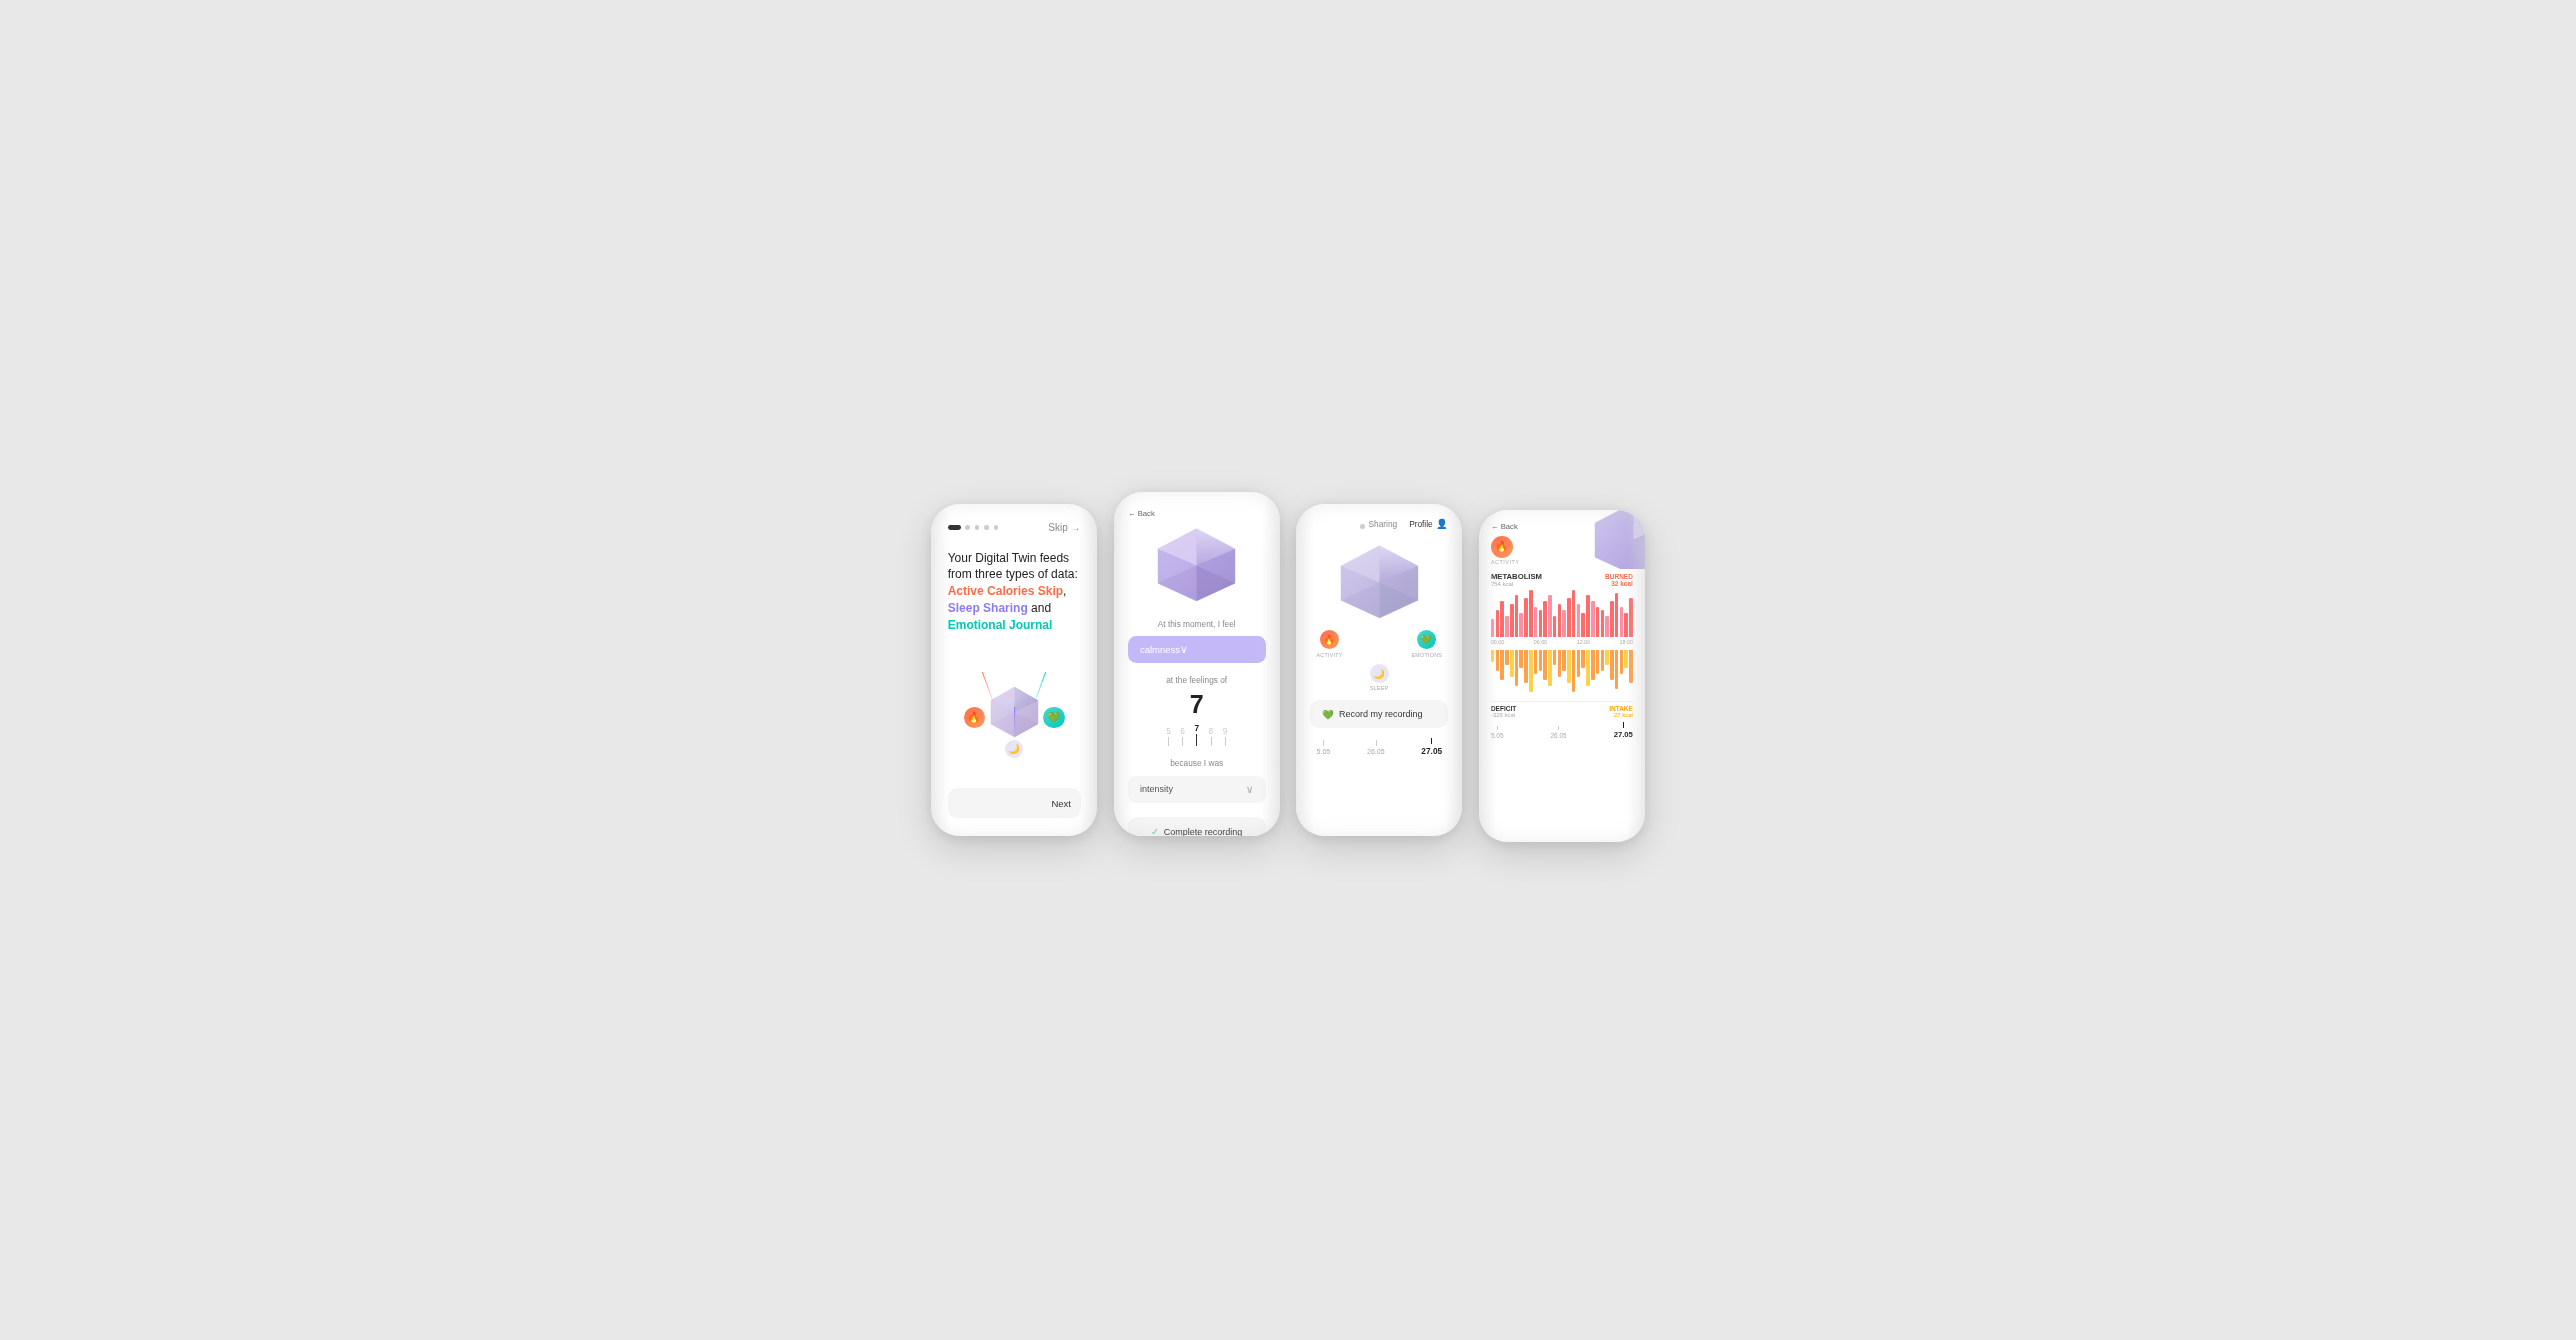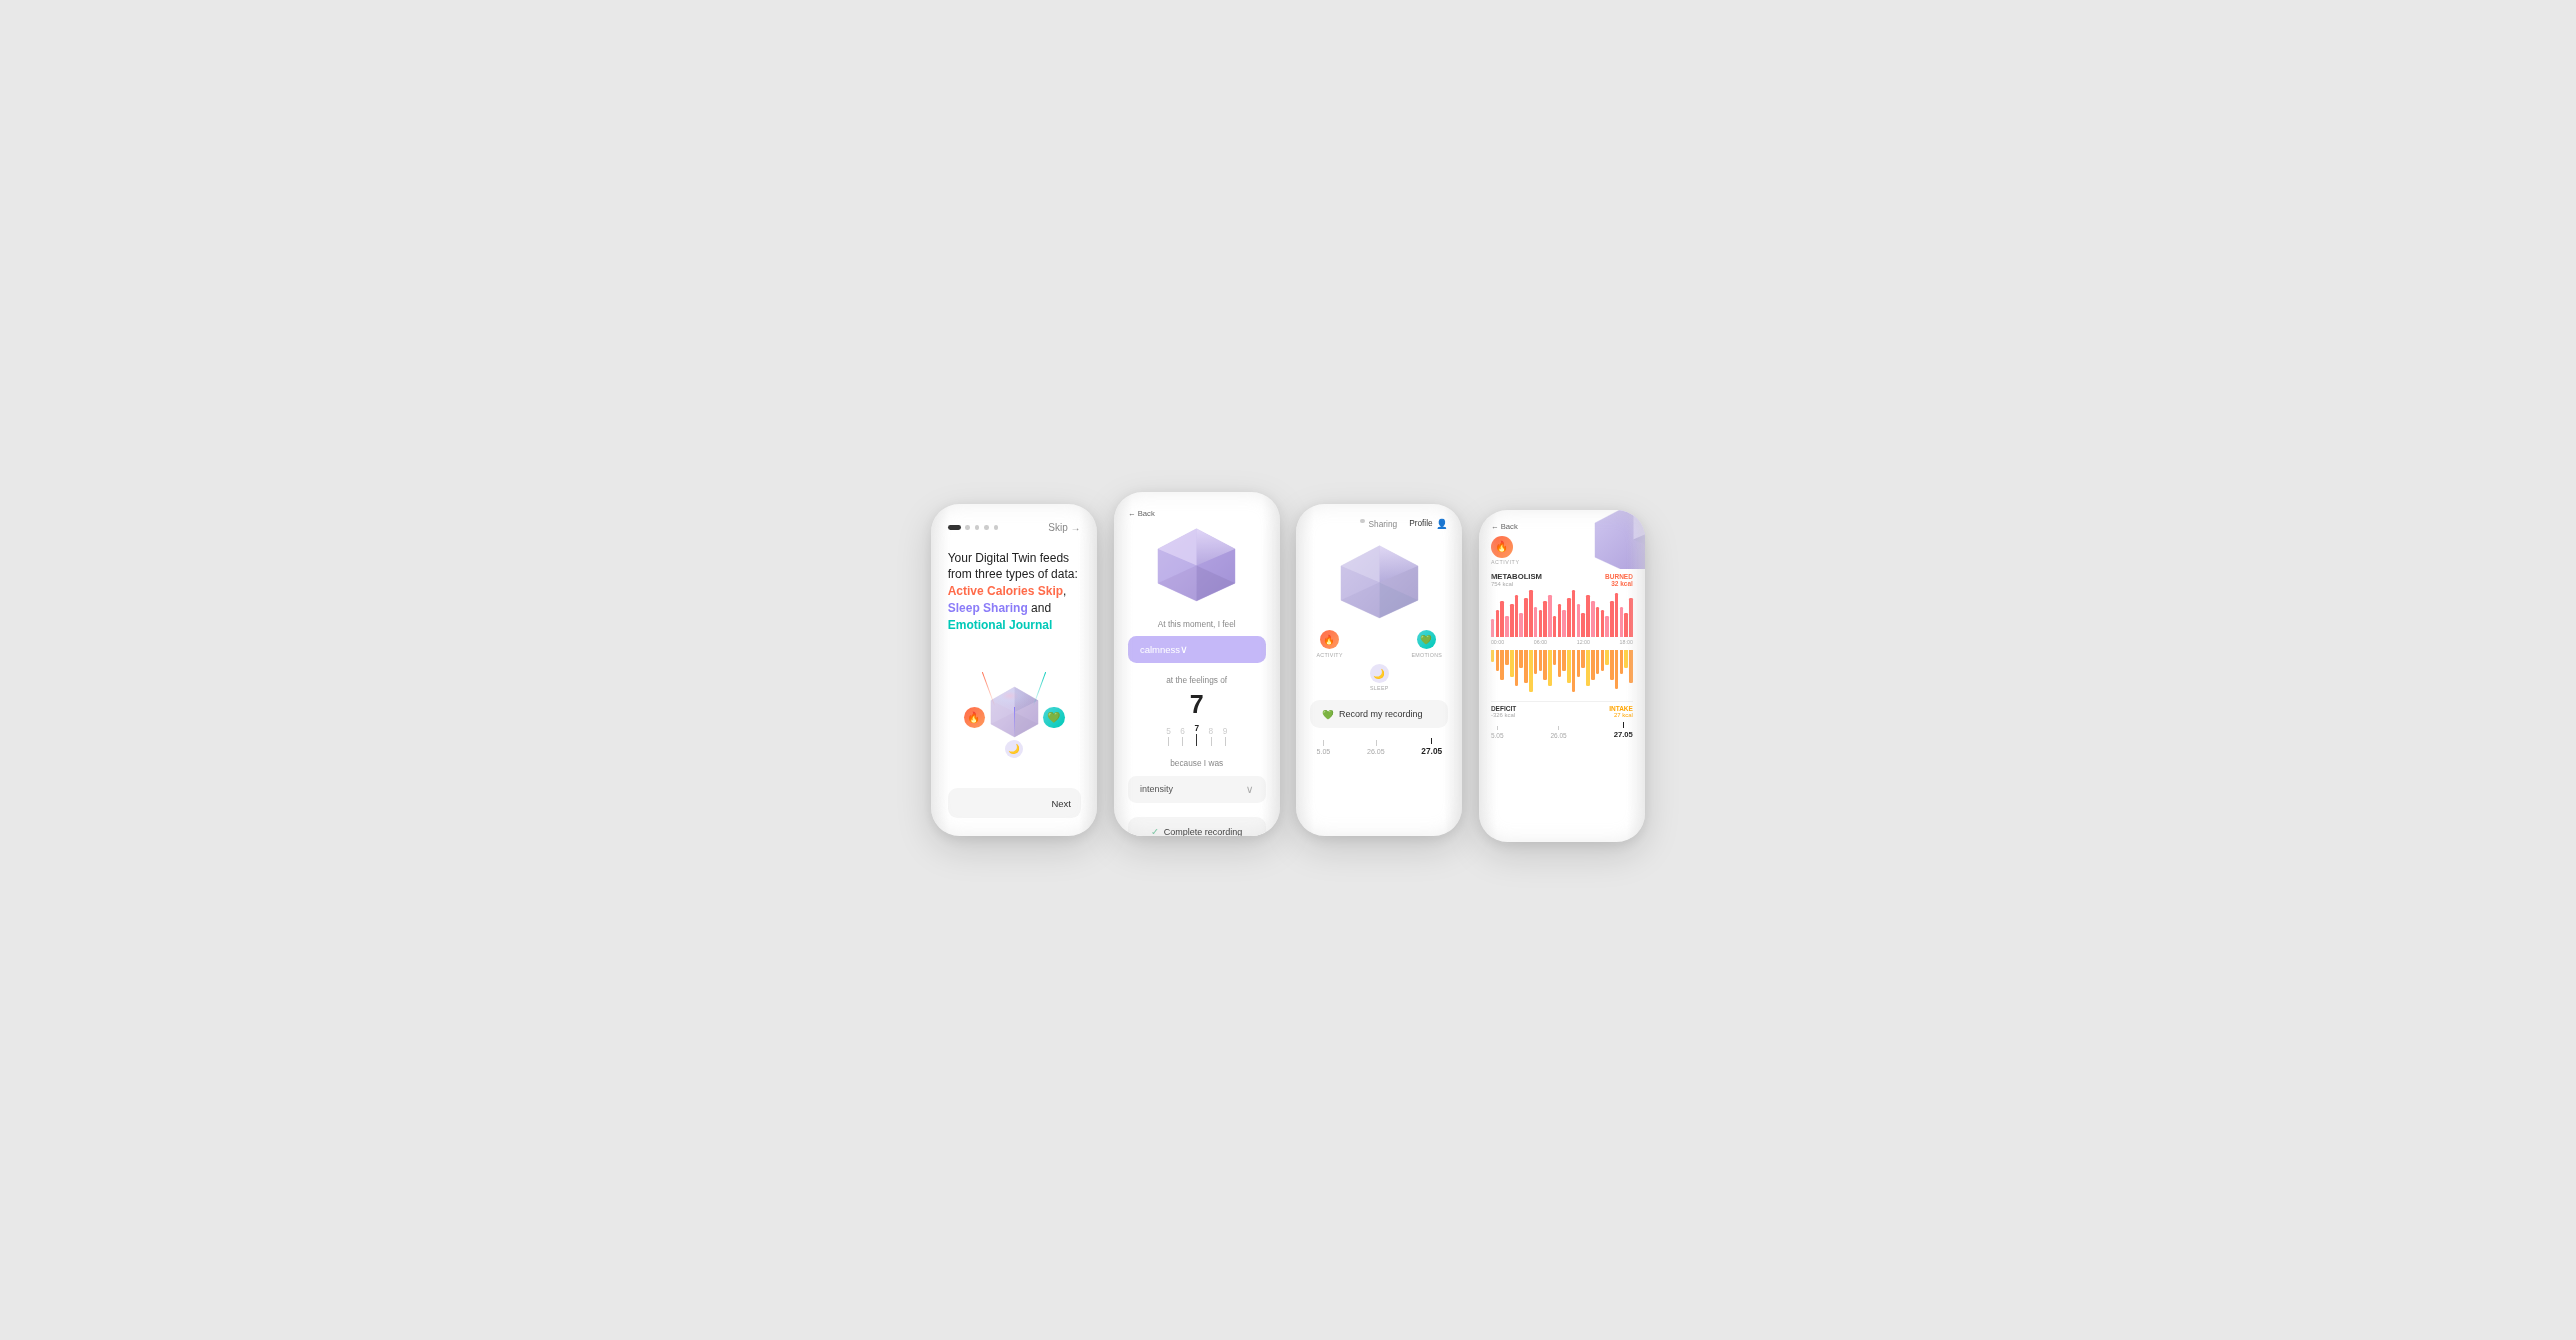--- a/index.html
+++ b/index.html
@@ -201,21 +201,21 @@
     .p3-content { padding: 14.2px; flex: 1; display: flex; flex-direction: column; align-items: center; }
     .p3-tabs {
       display: flex;
       gap: 12px;
       align-items: center;
       margin-bottom: 12px;
       align-self: flex-end;
     }
     .tab-item {
       display: flex;
-      align-items: flex-start;
+      align-items: flex-end;
       gap: 3.6px;
       font-size: 8.3px;
       color: #888;
     }
     .tab-item.active { color: #333; font-weight: 500; }
     .sharing-dot { width: 4.7px; height: 4.7px; background: #ccc; border-radius: 50%; }
     .profile-icon { font-size: 9.5px; }
 
     .gem-3 { width: 95px; height: 83px; margin-bottom: 6px; position: relative; }
     .gem-3-icons {

